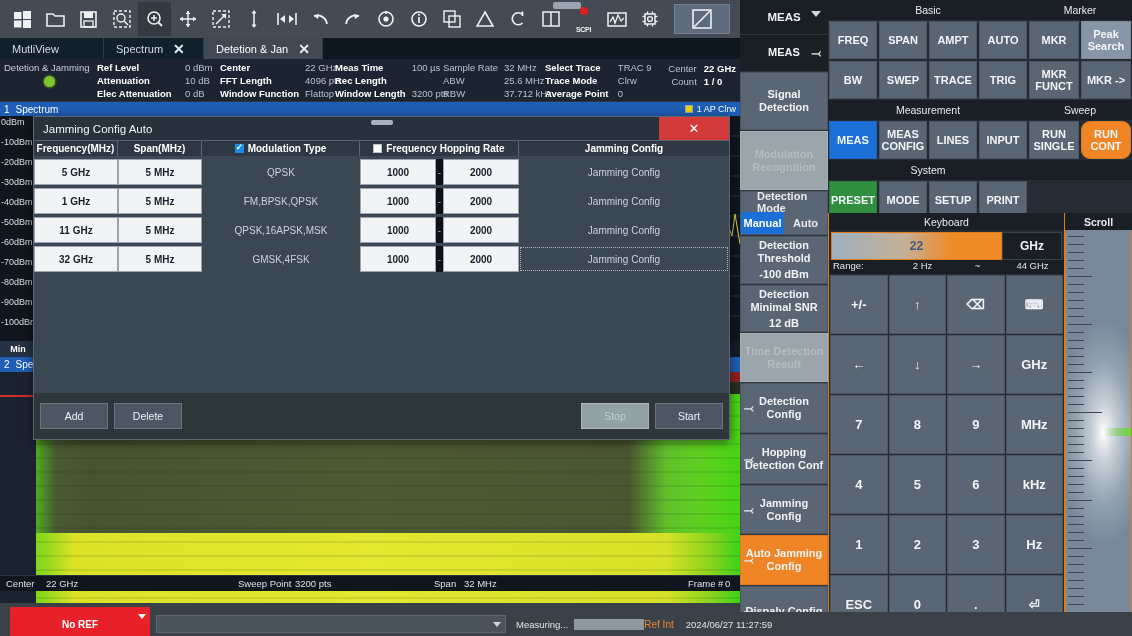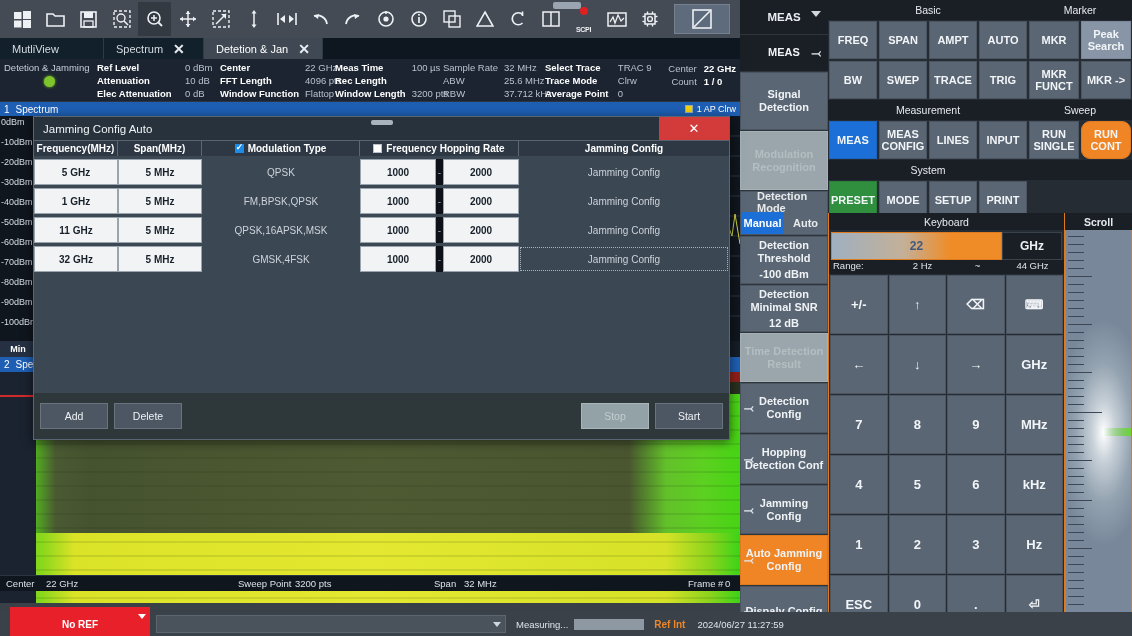--- a/index.html
+++ b/index.html
@@ -201,21 +201,21 @@
   .noref{ width:140px; height:34px; margin-left:10px; background:#e8202a; color:#fff;
           font-size:10px; font-weight:bold; display:flex; align-items:center; justify-content:center; position:relative;}
   .noref .car{ position:absolute; right:4px; top:7px; width:0;height:0;
                border-left:4px solid transparent;border-right:4px solid transparent;border-top:5px solid #fff; }
   .sb-combo{ width:350px; height:18px; margin-left:6px; background:#4a525b; border:1px solid #5b6671;
              position:relative; }
   .sb-combo .car{ position:absolute; right:4px; top:6px; width:0;height:0;
                border-left:4px solid transparent;border-right:4px solid transparent;border-top:5px solid #cfd6dd; }
   .sb-txt{ margin-left:10px; font-size:9.5px; color:#dfe4ea; }
   .sb-prog{ width:70px; height:11px; margin-left:6px; background:#8d98a3; }
-  .sb-ref{ margin-left:10px; font-size:10px; font-weight:bold; color:#ef8525; }
+  .sb-ref{ font-size:10px; font-weight:normal; color:#ef8525; }
   .sb-time{ margin-left:12px; font-size:9.5px; color:#dfe4ea; }
 </style>
 </head>
 <body>
 
 <div class="app">
 
   <div class="left">
 
     <div class="toolbar">

